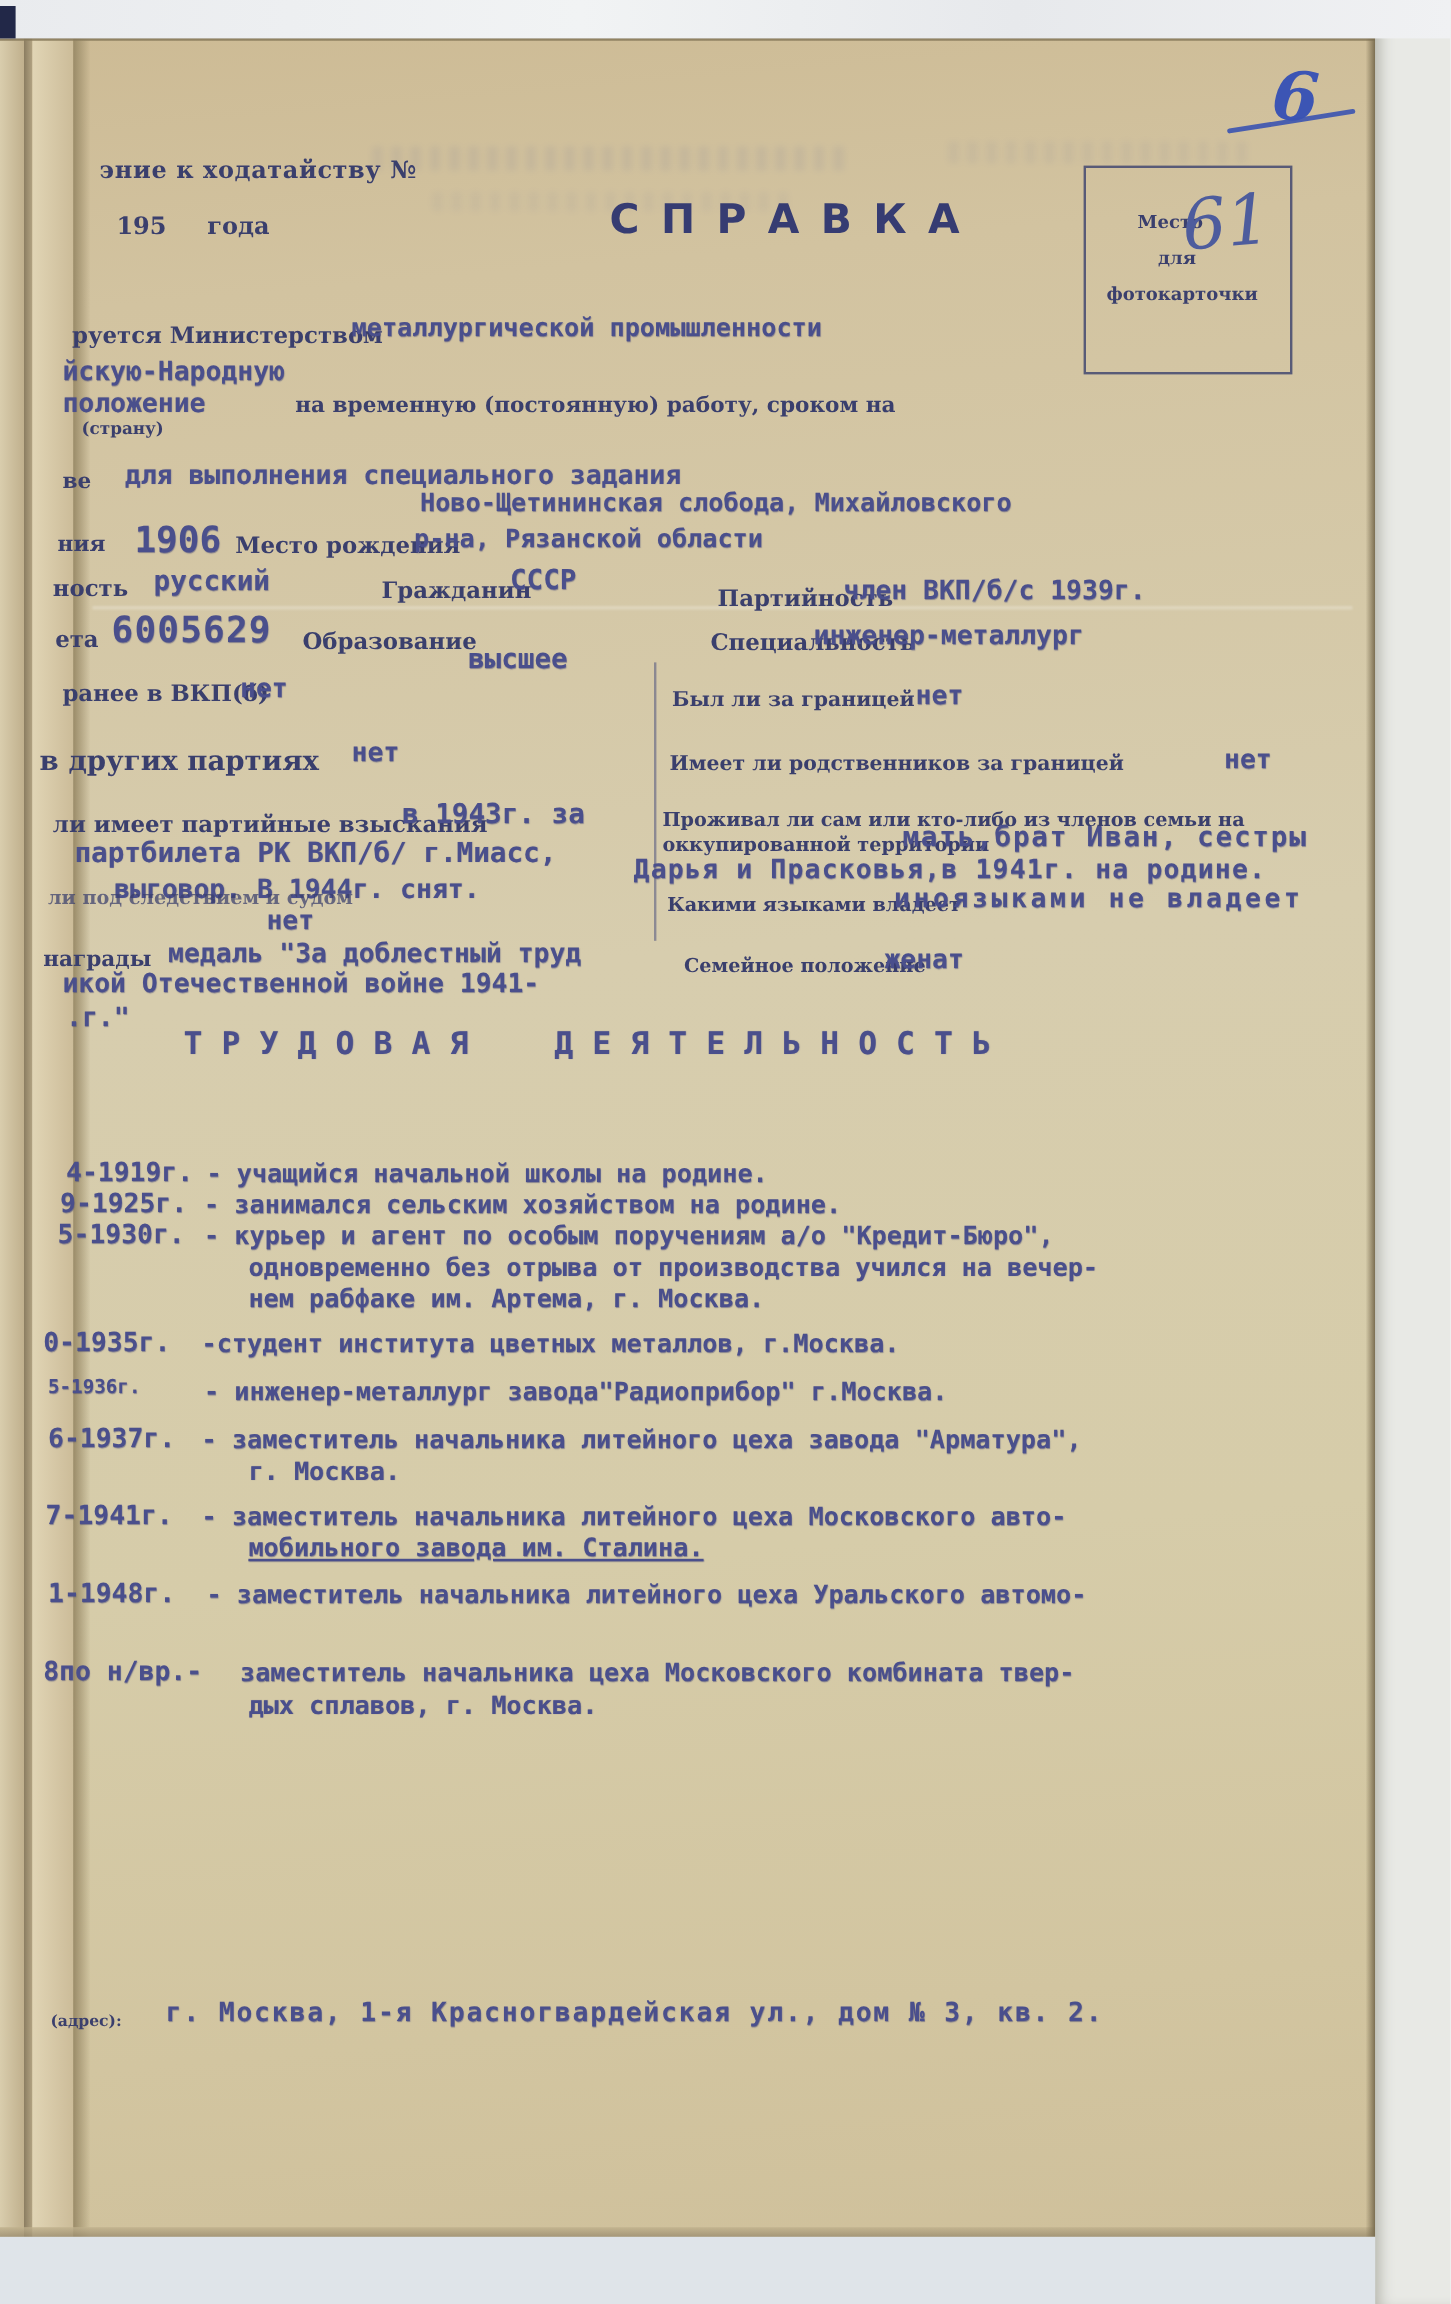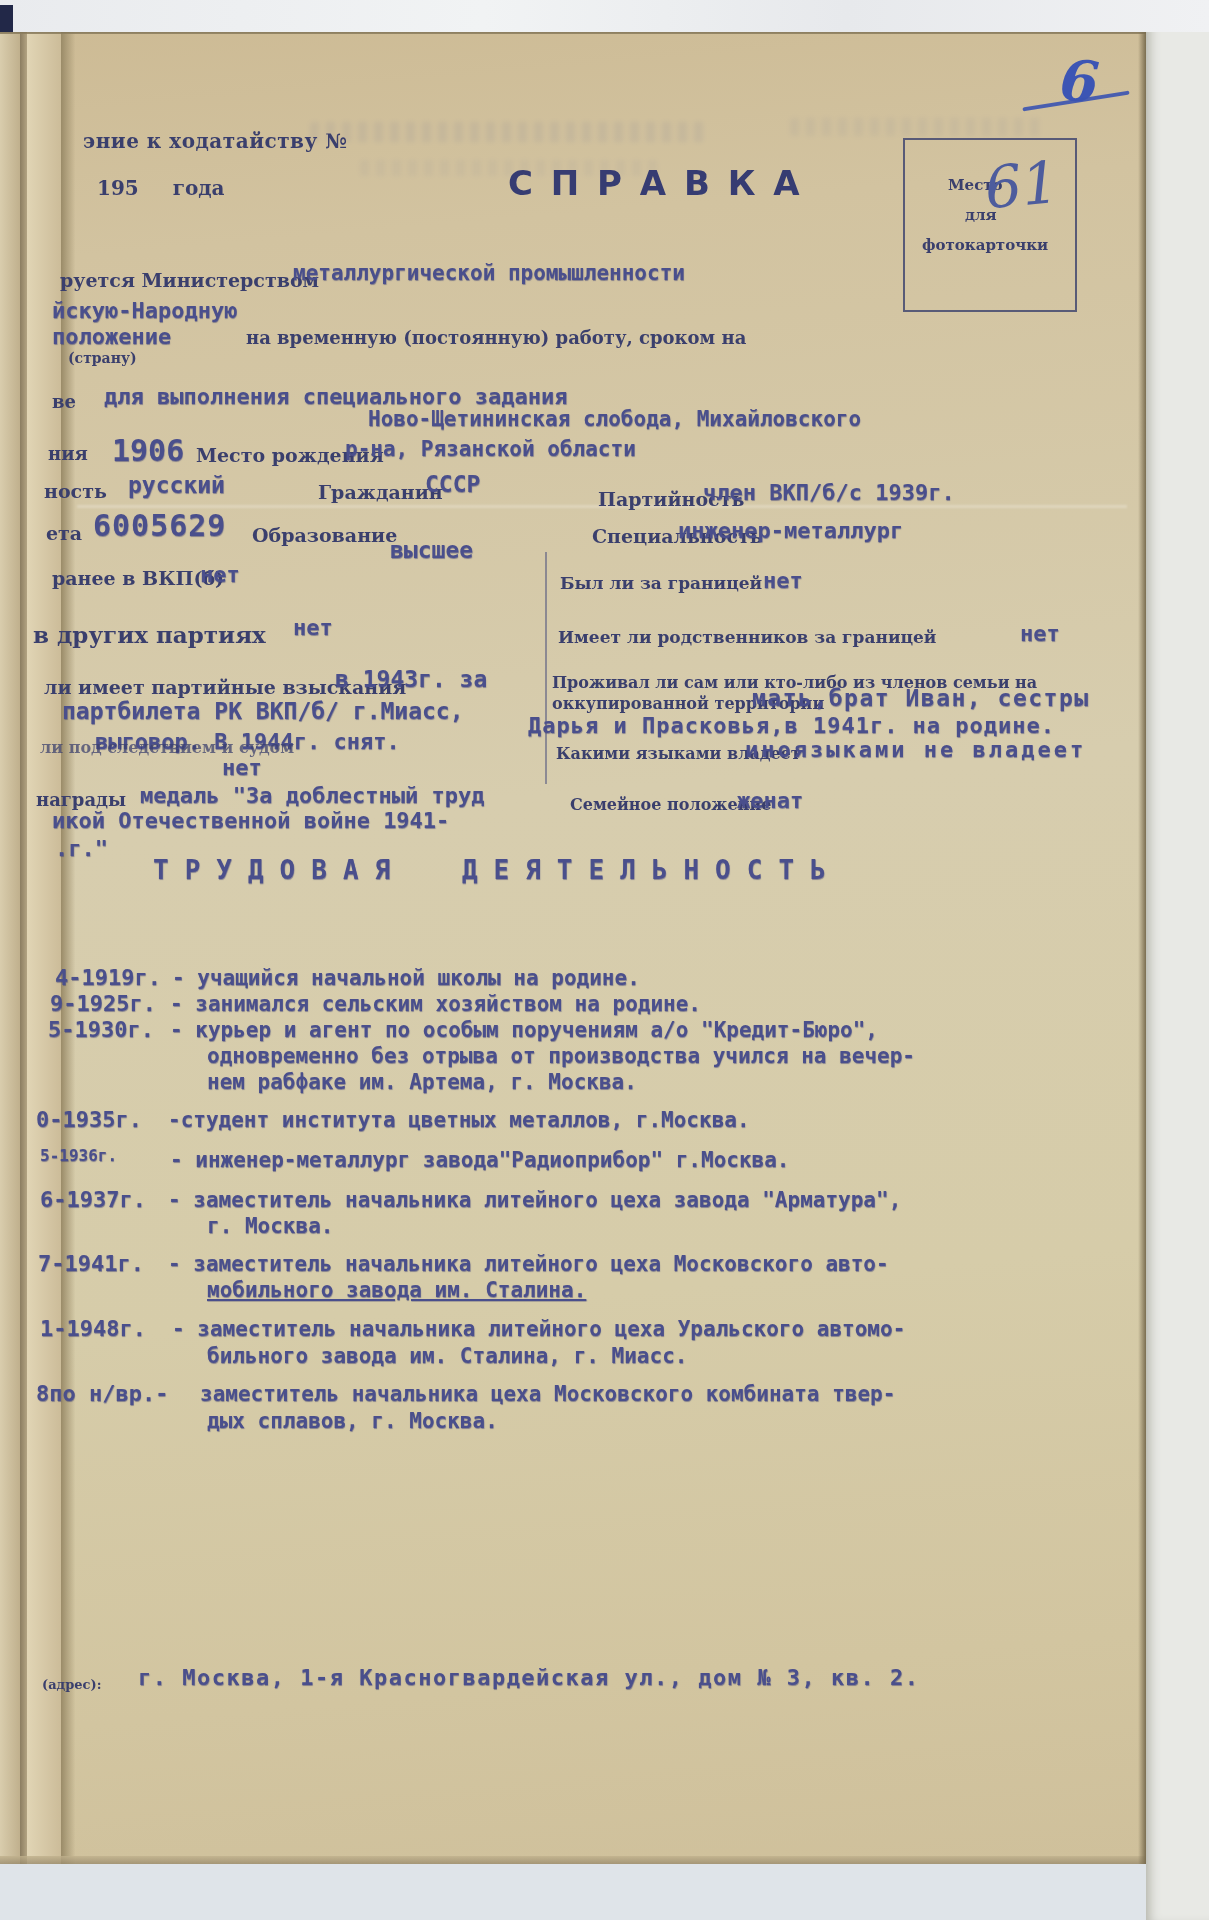--- a/index.html
+++ b/index.html
@@ -76,21 +76,21 @@
   <span class="t serif" style="left:60px;top:271px;font-size:19px;">руется Министерством</span>
   <span class="t mono" style="left:293px;top:262px;font-size:21px;">металлургической промышленности</span>
   <span class="t mono" style="left:52px;top:299px;font-size:22px;">йскую-Народную</span>
   <span class="t mono" style="left:52px;top:325px;font-size:22px;">положение</span>
   <span class="t serif" style="left:246px;top:329px;font-size:18px;">на временную (постоянную) работу, сроком на</span>
   <span class="t serif" style="left:68px;top:351px;font-size:14px;">(страну)</span>
 
   <span class="t serif" style="left:52px;top:393px;font-size:18px;">ве</span>
   <span class="t mono" style="left:104px;top:385px;font-size:22px;">для выполнения специального задания</span>
 
-  <span class="t mono" style="left:368px;top:408px;font-size:21px;">Ново-Щетининская слобода, Михайловского</span>
+  <span class="t mono" style="left:350px;top:408px;font-size:21px;">Ново-Щетининская слобода, Михайловского</span>
   <span class="t serif" style="left:48px;top:445px;font-size:18px;">ния</span>
   <span class="t mono" style="left:112px;top:435px;font-size:30px;">1906</span>
   <span class="t serif" style="left:196px;top:446px;font-size:19px;">Место рождения</span>
   <span class="t mono" style="left:345px;top:438px;font-size:21px;">р-на, Рязанской области</span>
 
   <span class="t serif" style="left:44px;top:482px;font-size:19px;">ность</span>
   <span class="t mono" style="left:128px;top:473px;font-size:23px;">русский</span>
   <span class="t serif" style="left:318px;top:483px;font-size:19px;">Гражданин</span>
   <span class="t mono" style="left:425px;top:472px;font-size:23px;">СССР</span>
   <span class="t serif" style="left:598px;top:490px;font-size:19px;">Партийность</span>
@@ -158,21 +158,20 @@
   <span class="t mono" style="left:40px;top:1188px;font-size:22px;">6-1937г.</span>
   <span class="t mono" style="left:168px;top:1189px;font-size:21px;">- заместитель начальника литейного цеха завода "Арматура",</span>
   <span class="t mono" style="left:207px;top:1215px;font-size:21px;">г. Москва.</span>
 
   <span class="t mono" style="left:38px;top:1252px;font-size:22px;">7-1941г.</span>
   <span class="t mono" style="left:168px;top:1253px;font-size:21px;">- заместитель начальника литейного цеха Московского авто-</span>
   <span class="t mono" style="left:207px;top:1279px;font-size:21px;text-decoration:underline;">мобильного завода им. Сталина.</span>
 
   <span class="t mono" style="left:40px;top:1317px;font-size:22px;">1-1948г.</span>
   <span class="t mono" style="left:172px;top:1318px;font-size:21px;">- заместитель начальника литейного цеха Уральского автомо-</span>
-  <span class="t mono" style="left:207px;top:1345px;font-size:21px;">бильного завода им. Сталина, г. Миасс.</span>
 
   <span class="t mono" style="left:36px;top:1382px;font-size:22px;">8по н/вр.-</span>
   <span class="t mono" style="left:200px;top:1383px;font-size:21px;">заместитель начальника цеха Московского комбината твер-</span>
   <span class="t mono" style="left:207px;top:1410px;font-size:21px;">дых сплавов, г. Москва.</span>
 
   <span class="t serif" style="left:42px;top:1678px;font-size:13px;">(адрес):</span>
   <span class="t mono" style="left:138px;top:1666px;font-size:22px;letter-spacing:1.5px;">г. Москва, 1-я Красногвардейская ул., дом № 3, кв. 2.</span>
 
 </div>
 

